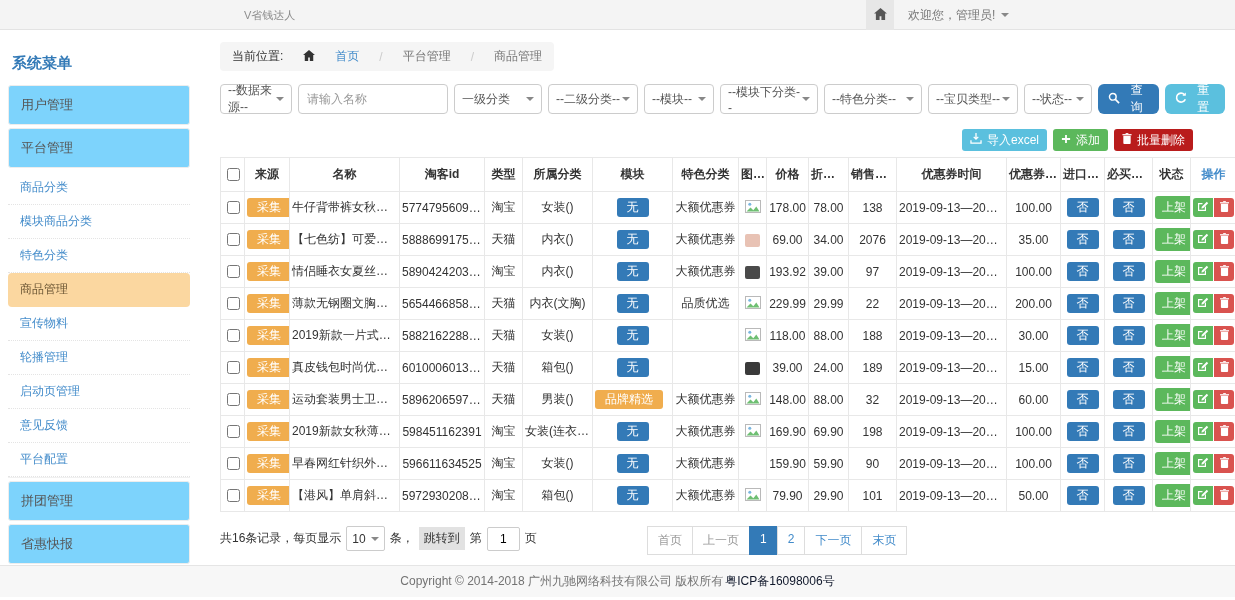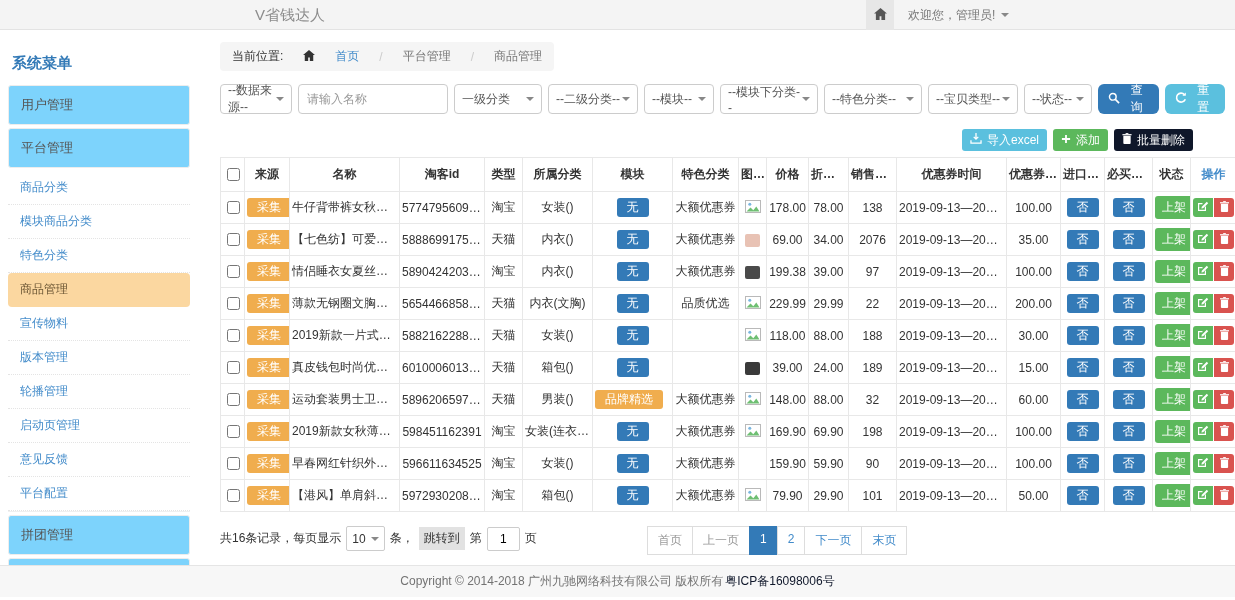--- a/index.html
+++ b/index.html
@@ -1,21 +1,21 @@
 <!DOCTYPE html>
 <html><head>
 <meta charset="utf-8">
 <style>
   * { box-sizing: border-box; }
   body { margin:0; font-family:"Liberation Sans","DejaVu Sans",sans-serif; background:#fff; }
   .page { position:relative; width:1235px; height:600px; background:#fff; overflow:hidden; }
 
   
   .topbar { position:absolute; top:0; left:0; right:0; height:30px; background:#f4f4f4; border-bottom:1px solid #e3e3e3; z-index:4; }
-  .app-title { position:absolute; left:255px; top:0; line-height:30px; font-size:15px; color:#8c8c8c; }
+  .app-title { position:absolute; left:244px; top:0; line-height:30px; font-size:11px; color:#8c8c8c; }
   .topbar-right { position:absolute; left:866px; top:0; height:30px; display:flex; align-items:center; }
   .home-box { width:28px; height:30px; background:#e7e7e7; display:flex; align-items:center; justify-content:center; cursor:pointer; }
   .welcome { margin-left:14px; font-size:12px; color:#777; display:flex; align-items:center; gap:6px; cursor:pointer; }
   .caret { width:0; height:0; border-left:4px solid transparent; border-right:4px solid transparent; border-top:4px solid #888; }
 
   
   .sidebar { position:absolute; left:8px; top:42px; width:182px; z-index:1; }
   .sidebar-heading { color:#337ab7; font-weight:bold; font-size:15px; padding:12px 6px 12px 4px; }
   .side-group { background:#7dd3fc; border:1px solid #ededed; border-radius:3px; margin-bottom:3px; padding:10px 12px; font-size:13px; color:#555; cursor:pointer; }
   .side-sub { background:#fff; margin-bottom:3px; border-bottom:1px solid #f0f0f0; }
@@ -30,21 +30,21 @@
   .bc-item { color:#777; }
 
   .filters { margin-top:13px; display:flex; gap:6px; align-items:center; }
   .fselect { height:30px; border:1px solid #ccc; border-radius:4px; background:#fff; display:flex; align-items:center; justify-content:space-between; padding:0 7px; font-size:12px; color:#555; cursor:pointer; flex:none; }
   .finput { height:30px; width:150px; border:1px solid #ccc; border-radius:4px; padding:0 8px; font-size:12px; color:#555; flex:none; }
   .finput::placeholder { color:#999; }
   .btn { display:inline-flex; align-items:center; gap:5px; border:none; border-radius:6px; color:#fff; font-size:12px; padding:0 10px; height:30px; cursor:pointer; font-family:inherit; }
   .btn-primary { background:#337ab7; }
   .btn-info { background:#5bc0de; }
   .btn-success { background:#5cb85c; }
-  .btn-danger-light { background:#0f172a; }
+  .btn-danger-light { background:#b91c1c; }
 
   .toolbar { margin-top:15px; display:flex; justify-content:flex-end; gap:6px; padding-right:32px; }
   .btn-sm { height:22px; padding:0 8px; border-radius:3px; font-size:12px; }
 
   table.goods { margin-top:6px; width:100%; border-collapse:collapse; table-layout:fixed; font-size:12px; }
   table.goods th, table.goods td { border:1px solid #e8e8e8; text-align:center; padding:4px 2px; color:#333; overflow:hidden; white-space:nowrap; text-overflow:ellipsis; }
   table.goods th { font-weight:bold; padding:7px 2px; background:#fff; }
   table.goods th.op-col { color:#428bca; }
   .badge { display:inline-block; border-radius:3px; color:#fff; padding:2px 10px; font-size:12px; line-height:1.25; }
   .badge-orange { background:#f0ad4e; }
@@ -95,21 +95,20 @@
     <div class="sidebar-heading">系统菜单</div>
     <div id="sidebar-menu">
         <div class="side-group">用户管理</div>
         <div class="side-group">平台管理</div>
         <div class="side-sub">
           <div class="side-sub-item">商品分类</div>
           <div class="side-sub-item">模块商品分类</div>
           <div class="side-sub-item">特色分类</div>
           <div class="side-sub-item active">商品管理</div>
           <div class="side-sub-item">宣传物料</div>
-          <div class="side-sub-item">版本管理</div>
           <div class="side-sub-item">轮播管理</div>
           <div class="side-sub-item">启动页管理</div>
           <div class="side-sub-item">意见反馈</div>
           <div class="side-sub-item">平台配置</div>
         </div>
         <div class="side-group">拼团管理</div>
         <div class="side-group">省惠快报</div>
       </div>
   </div>
 
@@ -300,21 +299,21 @@
           <tr>
             <td><input type="checkbox" style=""></td>
             <td><span class="badge badge-orange">采集</span></td>
             <td title="情侣睡衣女夏丝绸男士...">情侣睡衣女夏丝绸男士...</td>
             <td>589042420344</td>
             <td>淘宝</td>
             <td>内衣()</td>
             <td><span class="badge badge-blue">无</span></td>
             <td>大额优惠券</td>
             <td><span class="photo-thumb" style="background: rgb(74, 74, 74);"></span></td>
-            <td>199.38</td>
+            <td>193.92</td>
             <td>39.00</td>
             <td>97</td>
             <td>2019-09-13—2019-09-20</td>
             <td>100.00</td>
             <td><span class="badge badge-blue">否</span></td>
             <td><span class="badge badge-blue">否</span></td>
             <td><span class="status-btn">上架</span></td>
             <td><span class="op-group">
                 <span class="op-btn op-edit">
                   <span><svg width="12" height="12" viewBox="0 0 12 12">

